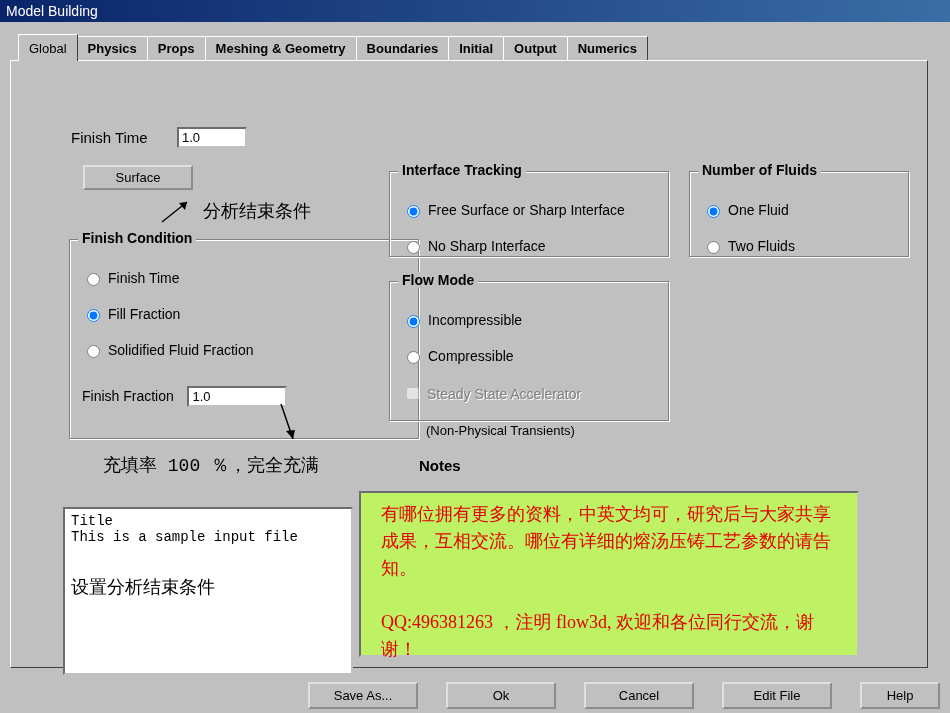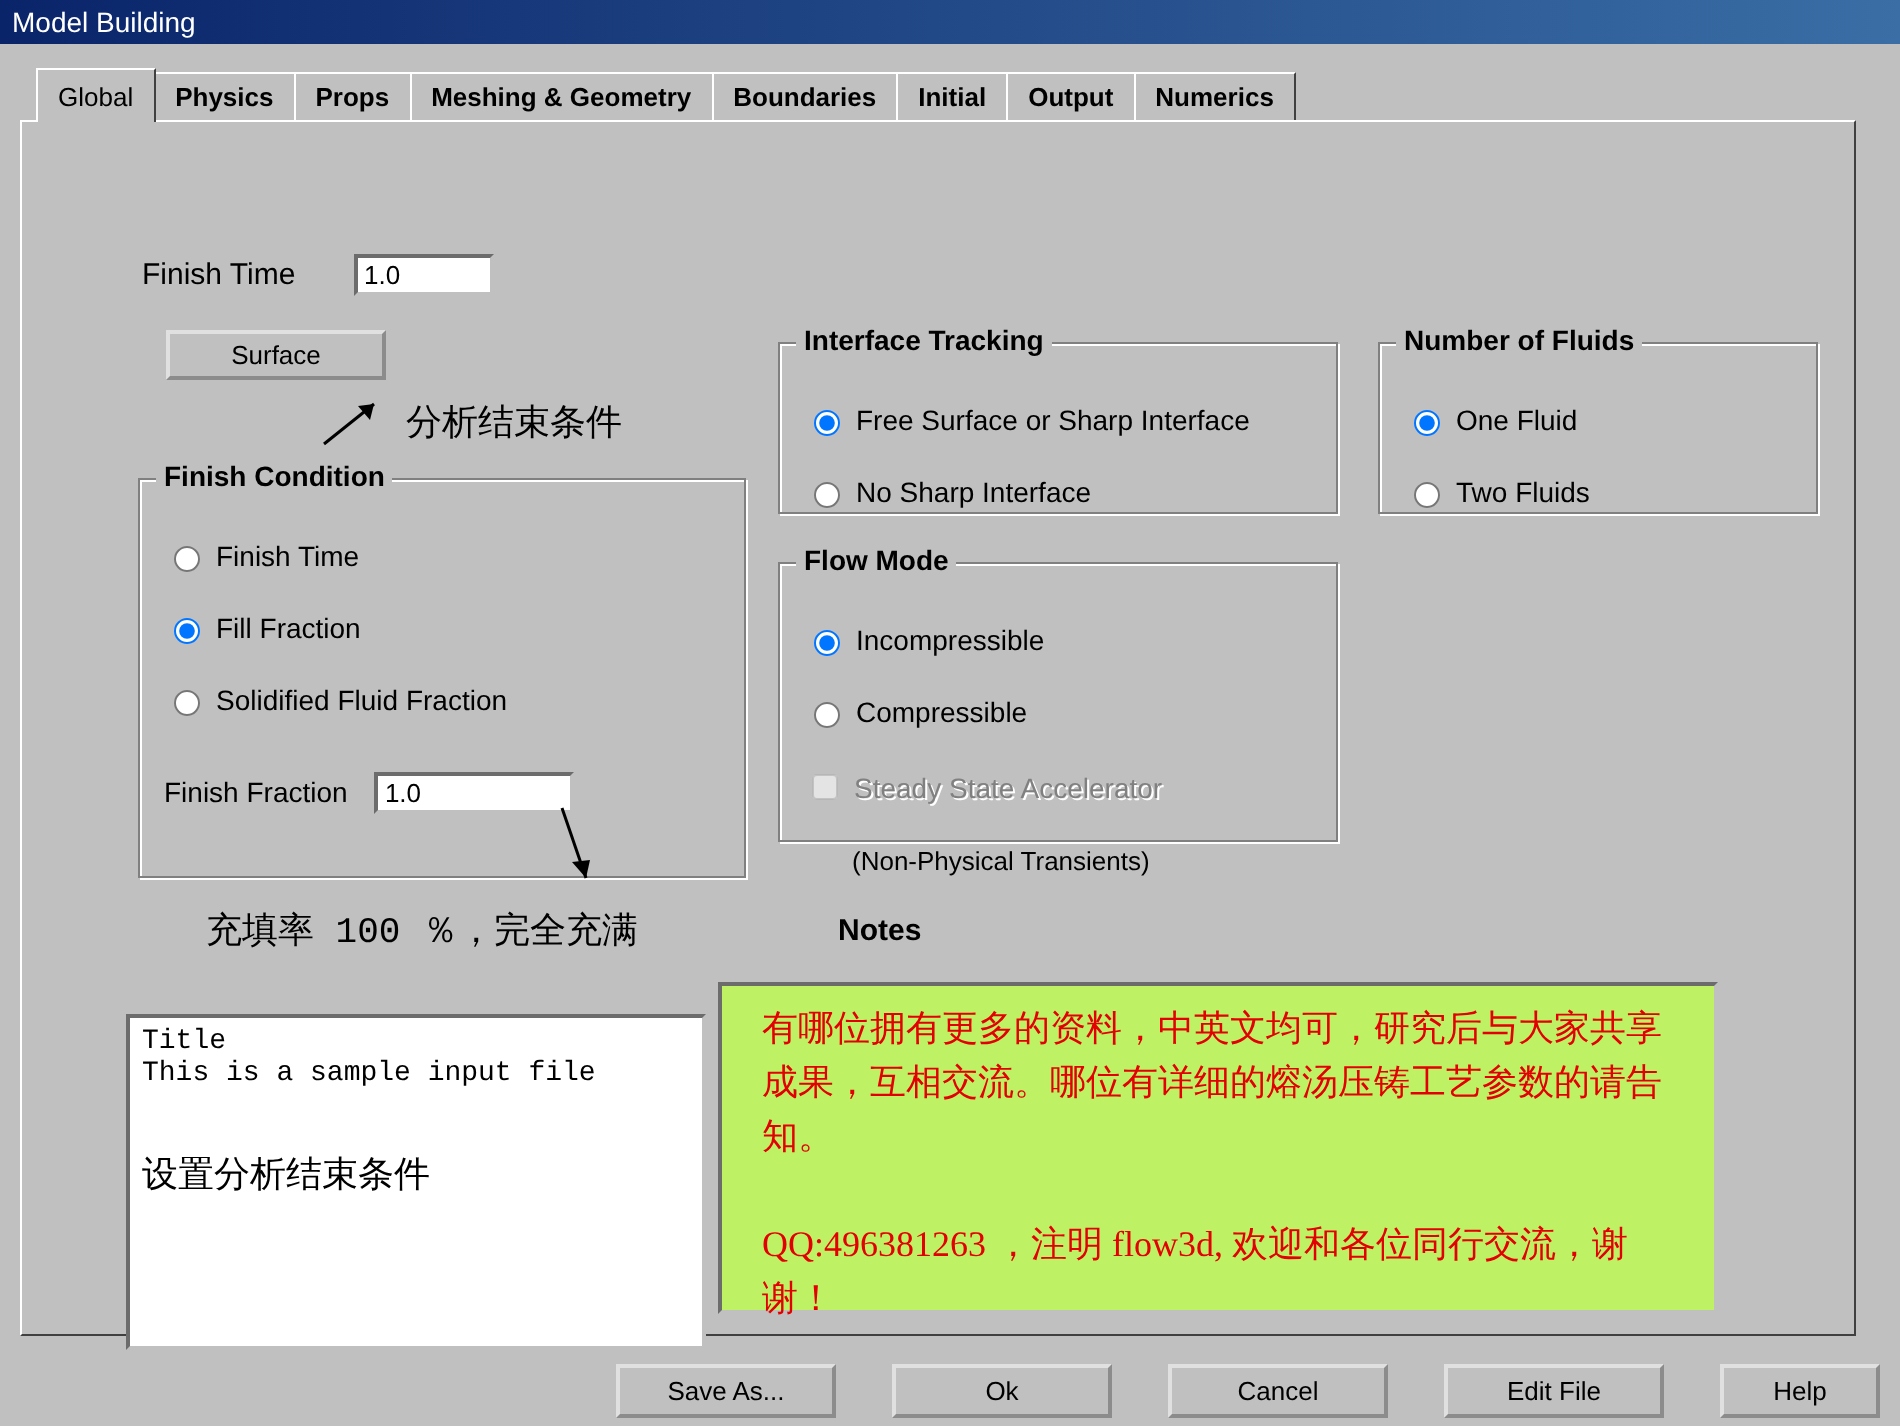--- a/index.html
+++ b/index.html
@@ -161,21 +161,21 @@
     <input class="textinput" style="position: absolute; left: 166px; top: 66px; width: 70px;" value="1.0">
 
     <div class="btn" style="position:absolute;left:72px;top:104px;width:110px;">Surface</div>
 
     <span class="red-anno" style="left:192px;top:138px;">分析结束条件</span>
     <svg style="position:absolute;left:146px;top:136px;" width="40" height="30">
         <line x1="5" y1="25" x2="30" y2="5" stroke="black" stroke-width="1.5"></line>
         <polygon points="30,5 22,6 28,13" fill="black"></polygon>
       </svg>
 
-    <div class="fieldset" style="left:58px;top:178px;width:304px;height:200px;">
+    <div class="fieldset" style="left:58px;top:178px;width:350px;height:200px;">
       <div class="legend">Finish Condition</div>
       <div class="radio-row">
           <input type="radio" name="fc" style="">
           <span>Finish Time</span>
         </div>
       <div class="radio-row">
           <input type="radio" name="fc" checked="" style="">
           <span>Fill Fraction</span>
         </div>
       <div class="radio-row">

